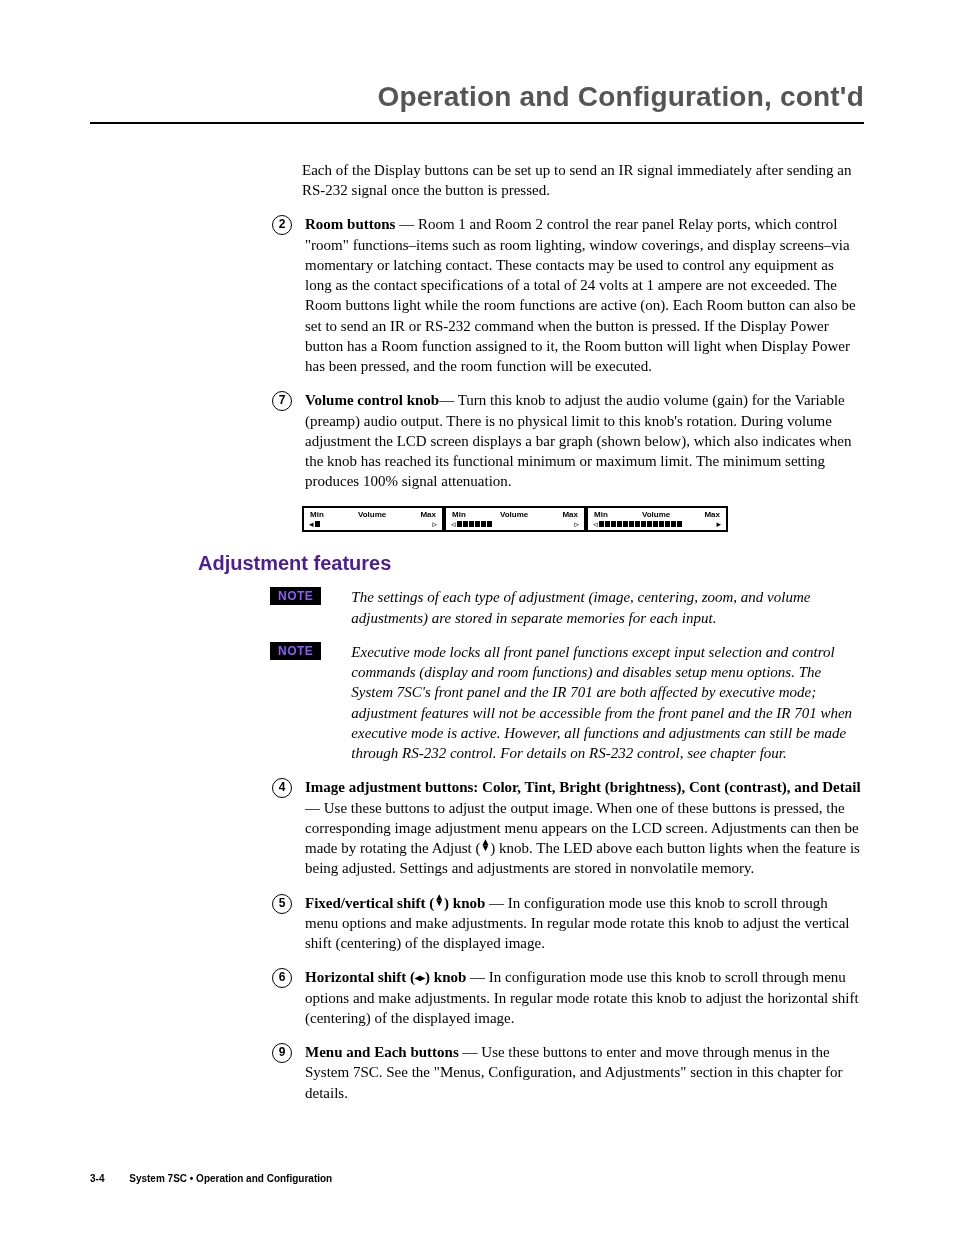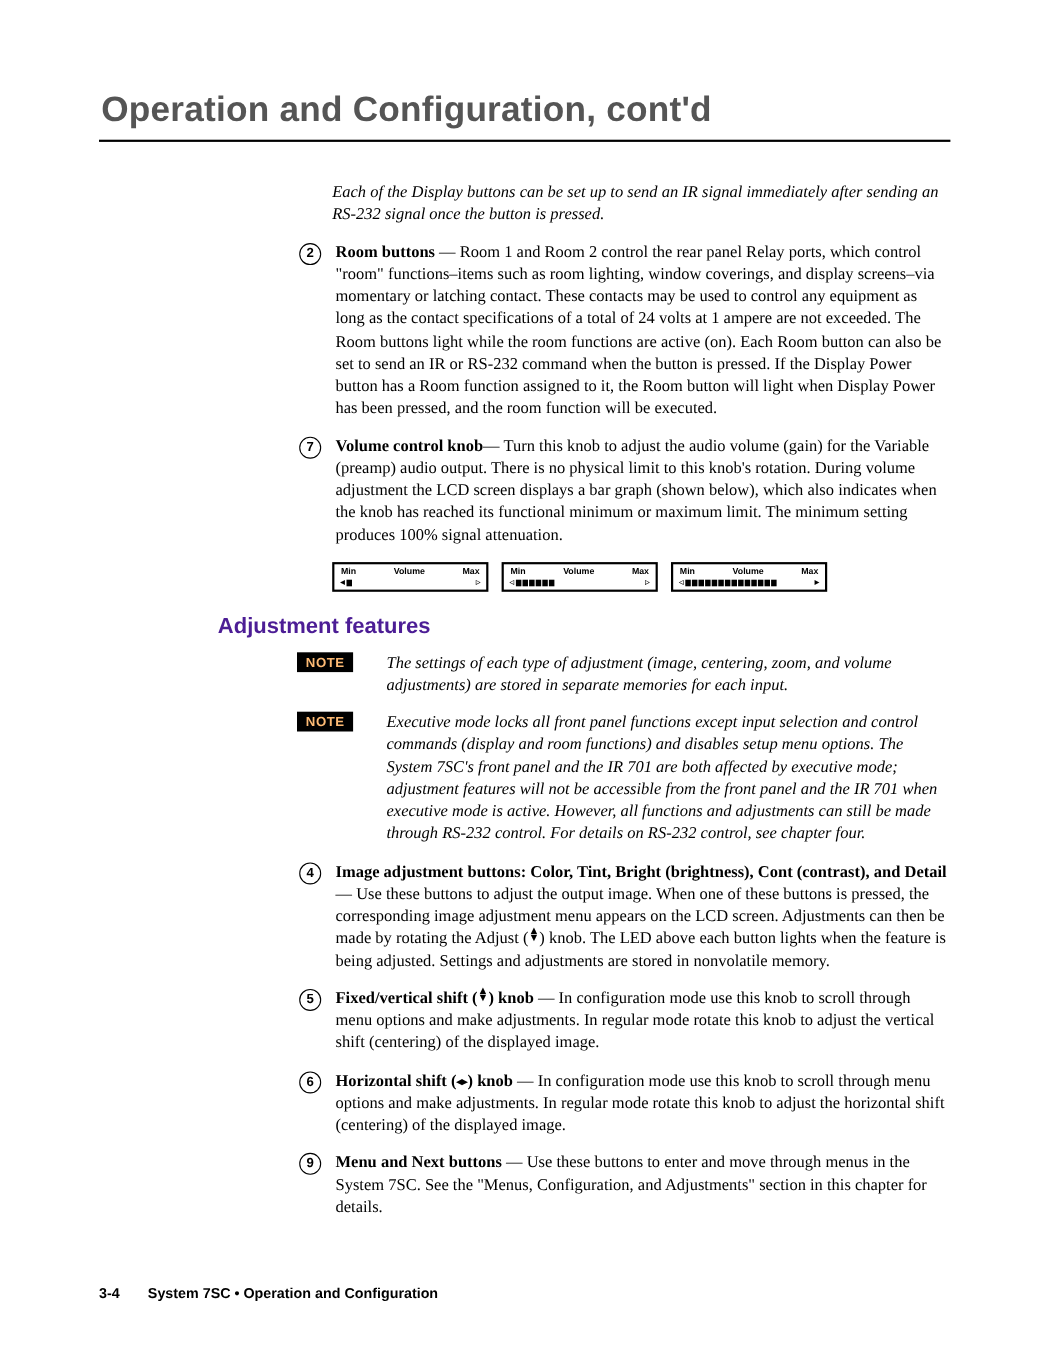--- a/index.html
+++ b/index.html
@@ -14,35 +14,36 @@
     position: relative;
     box-sizing: border-box;
   }
   .page {
     padding: 78px 90px 60px 90px;
     box-sizing: border-box;
   }
   h1.title {
     font-family: "Helvetica Neue", Arial, sans-serif;
     font-weight: 800;
-    font-size: 32px;
+    font-size: 28px;
     color: #555;
     margin: 0 0 6px 2px;
     letter-spacing: 0.2px;
+    text-align: right;
   }
   hr.rule {
     border: none;
     border-top: 2px solid #000;
     margin: 0 0 36px 0;
   }
   .textcol {
     margin-left: 212px;
     margin-right: 0;
   }
-  .para { margin: 16px 0 14px 0; text-align: left; font-style: italic; }
+  .para { margin: 16px 0 14px 0; text-align: left; }
   .numtag {
     display: inline-block;
     width: 18px;
     height: 18px;
     border: 1.2px solid #000;
     border-radius: 50%;
     text-align: center;
     line-height: 16px;
     font-size: 12px;
     font-weight: bold;
@@ -58,21 +59,20 @@
   .item .numtag {
     position: absolute;
     left: -30px;
     top: 1px;
     margin: 0;
   }
   .item .body { margin: 3px; }
   .bold { font-weight: bold; }
   .lcd-row {
     display: flex;
-    gap: 12px;
     margin: 6px 0 14px 0;
   }
   .lcd {
     border: 2px solid #000;
     padding: 2px 4px 1px 4px;
     width: 130px;
     font-family: Arial, sans-serif;
   }
   .lcd .top {
     display: flex;
@@ -108,21 +108,21 @@
     color: #4c1d95;
     font-size: 20px;
     margin: 18px 0 10px 108px;
   }
   .note-row {
     display: flex;
     margin: 0 0 14px 0;
   }
   .note-badge {
     background: #000;
-    color: #fdba74;
+    color: #8b5cf6;
     font-family: Arial, sans-serif;
     font-weight: bold;
     font-size: 12px;
     padding: 1px 8px 2px 8px;
     margin-left: -80px;
     height: 15px;
     flex: none;
     letter-spacing: 0.5px;
   }
   .note-text {
@@ -139,21 +139,21 @@
   .leftright {
     display: inline-block;
     font-size: 10px;
     vertical-align: 1px;
   }
   .footer {
     position: absolute;
     bottom: 50px;
     left: 90px;
     font-family: "Helvetica Neue", Arial, sans-serif;
-    font-size: 13px;
+    font-size: 10px;
   }
   .footer .pg { font-weight: 800; }
   .footer .prod { font-weight: 800; margin-left: 22px; }
 </style>
 </head>
 <body>
 
 <div class="page">
 
   <h1 class="title">Operation and Configuration, cont'd</h1>
@@ -285,21 +285,21 @@
     <div class="item">
       <span class="numtag">6</span>
       <p class="body">
         <span class="bold">Horizontal shift (</span><span class="bold leftright">◂▸</span><span class="bold">) knob</span><span> —  In configuration mode use this knob to scroll through menu options and make adjustments.  In regular mode rotate this knob to adjust the horizontal shift (centering) of the displayed image.</span>
       </p>
     </div>
 
     <div class="item">
       <span class="numtag">9</span>
       <p class="body">
-        <span class="bold">Menu and Next buttons</span><span> —   Use these buttons to enter and move through menus in the System 7SC.  See the "Menus, Configuration, and Adjustments" section in this chapter for details.</span>
+        <span class="bold">Menu and Each buttons</span><span> —   Use these buttons to enter and move through menus in the System 7SC.  See the "Menus, Configuration, and Adjustments" section in this chapter for details.</span>
       </p>
     </div>
 
   </div>
 
   <div class="footer">
     <span class="pg">3-4</span>
     <span class="prod">System 7SC • Operation and Configuration</span>
   </div>
 

